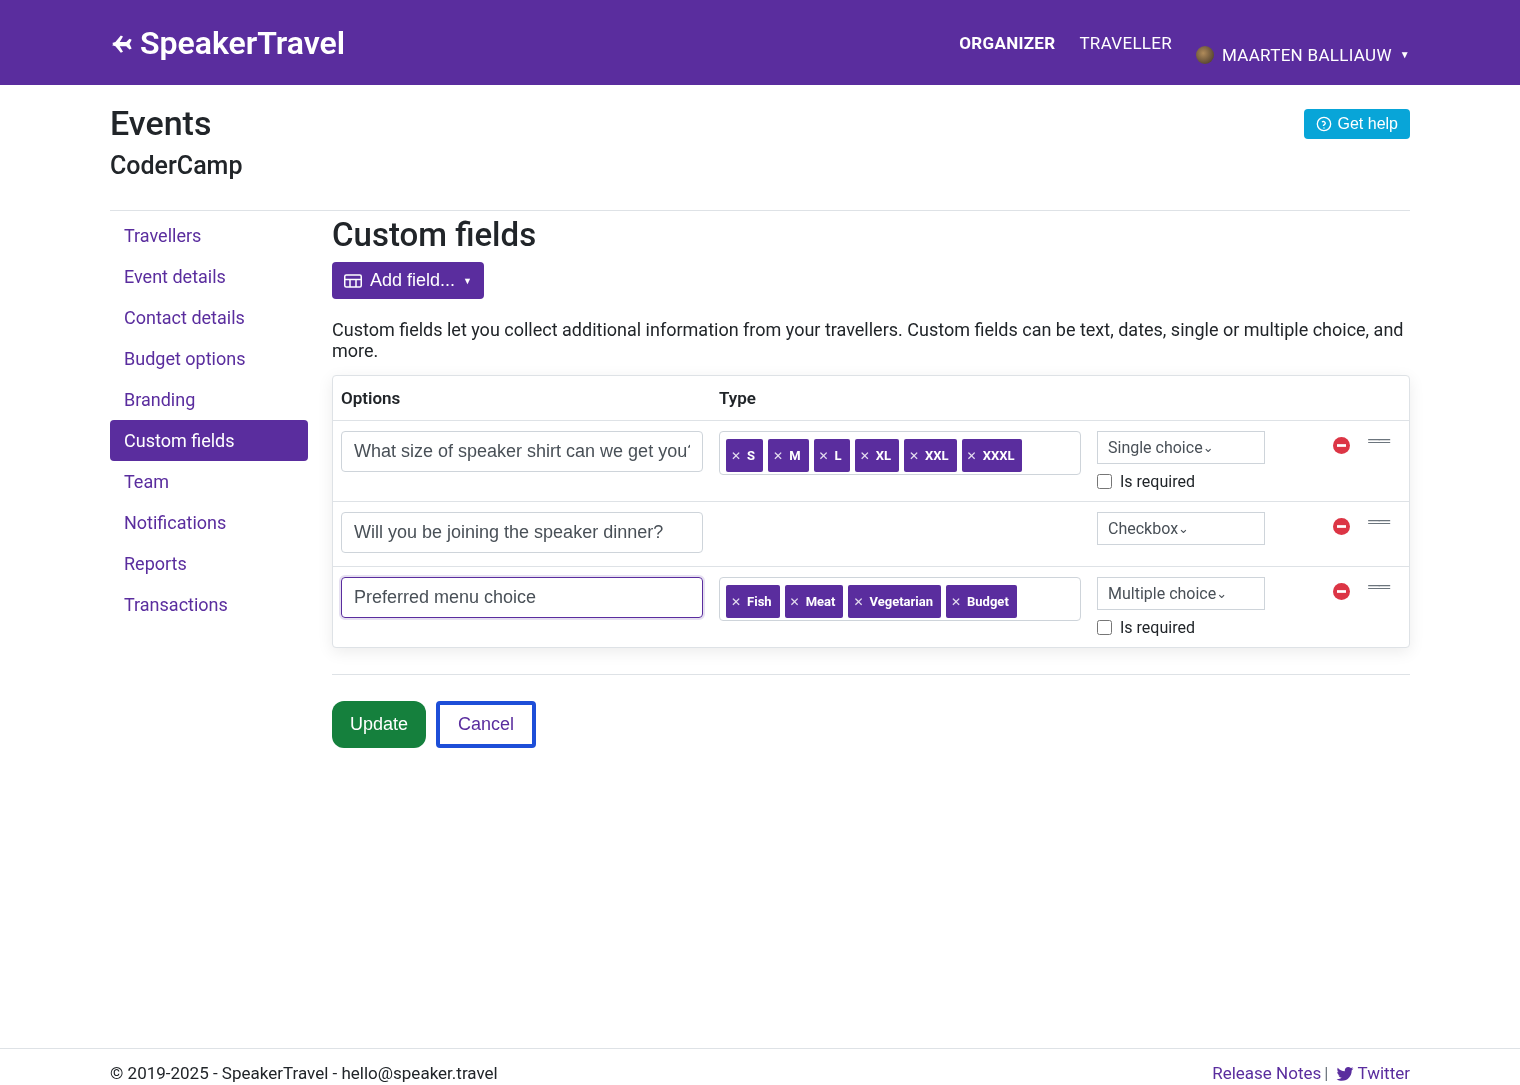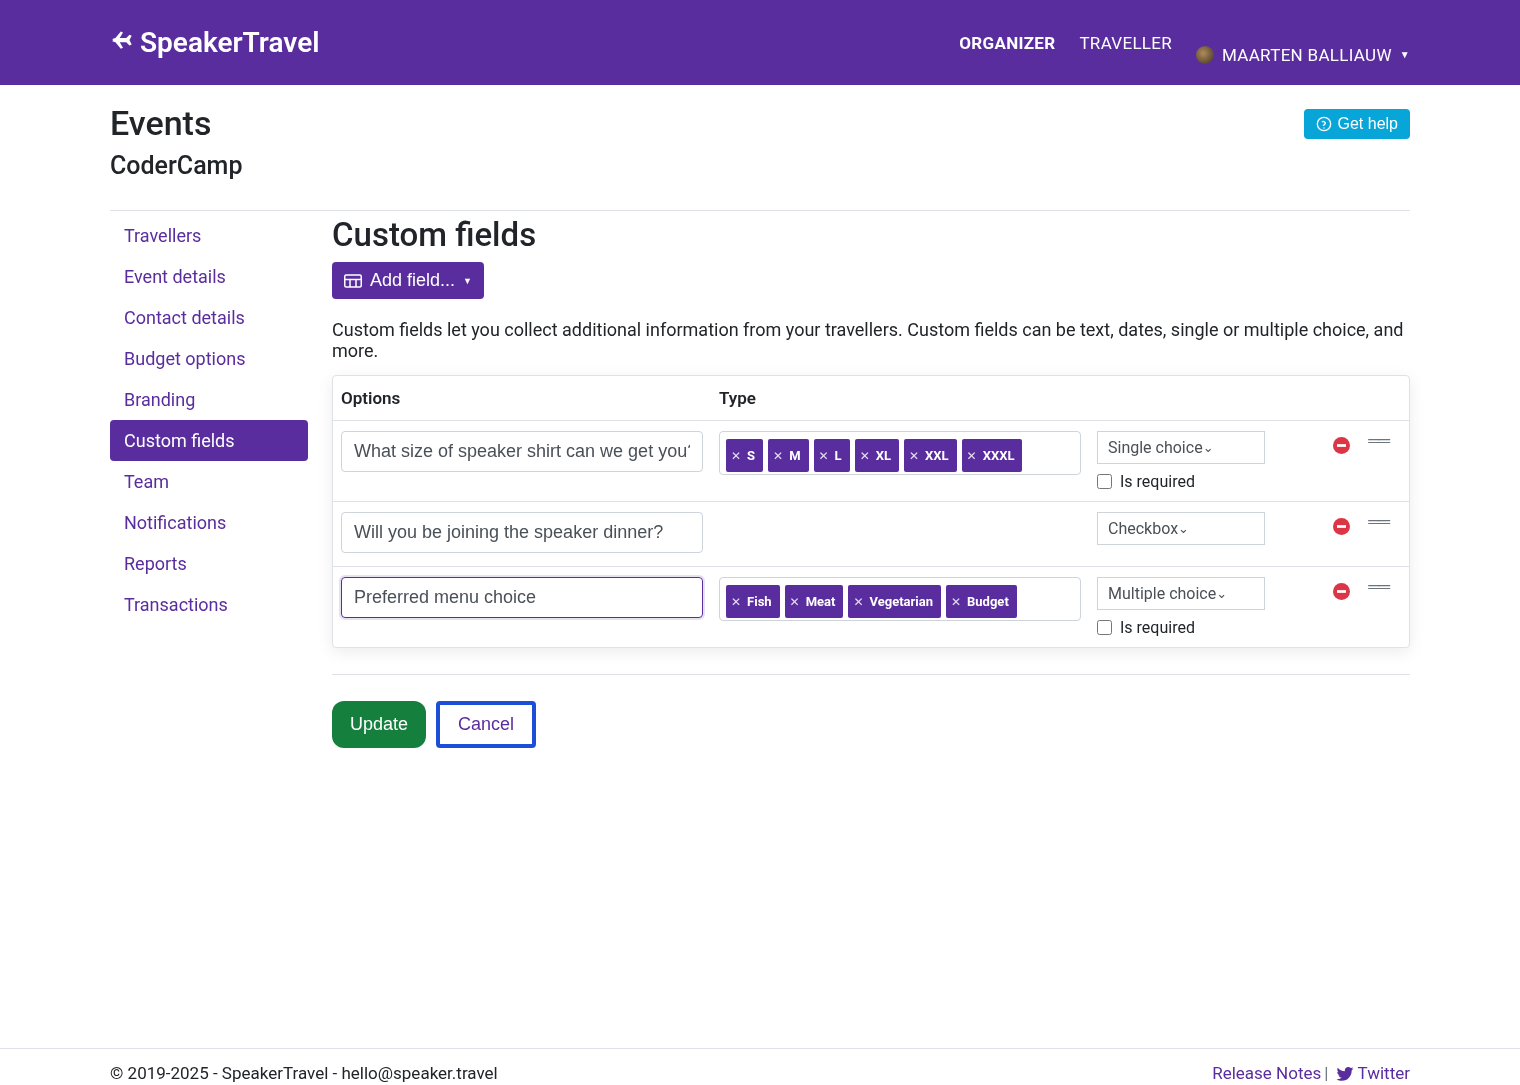--- a/index.html
+++ b/index.html
@@ -1,19 +1,19 @@
 <!DOCTYPE html>
 <html><head>
 <meta charset="utf-8">
 <style>
 * { box-sizing: border-box; margin: 0; padding: 0; }
 body { font-family: -apple-system, BlinkMacSystemFont, "Segoe UI", Roboto, "Helvetica Neue", Arial, sans-serif; width: 1520px; height: 1085px; background: #fff; color: #212529; }
 .navbar { background: #5a2d9e; height: 85px; display: flex; align-items: center; padding: 0 10px; }
 .nav-inner { width: 1300px; margin: 0 auto; display: flex; align-items: center; justify-content: space-between; }
-.logo { display: flex; align-items: flex-start; color: #fff; font-size: 28px; font-weight: 600; gap: 4px; }
+.logo { display: flex; align-items: center; color: #fff; font-size: 32px; font-weight: 600; gap: 4px; }
 .logo svg { width: 26px; height: 26px; }
 .nav-right { display: flex; align-items: center; gap: 24px; }
 .nav-link { color: #fff; text-decoration: none; font-size: 17px; letter-spacing: 0.3px; }
 .nav-link.active { font-weight: 700; }
 .user-menu { display: flex; align-items: center; gap: 8px; color: #fff; font-size: 17px; letter-spacing: 0.3px; cursor: pointer; margin-top: 24px; }
 .avatar-dot { width: 18px; height: 18px; border-radius: 50%; background: radial-gradient(circle at 40% 40%, #b08b5a, #3a2f24); }
 .caret { font-size: 10px; }
 .container { width: 1300px; margin: 0 auto; }
 .page-header { display: flex; justify-content: space-between; align-items: flex-start; padding-top: 18px; }
 .page-header h2 { font-size: 34px; font-weight: 500; margin-bottom: 8px; }

